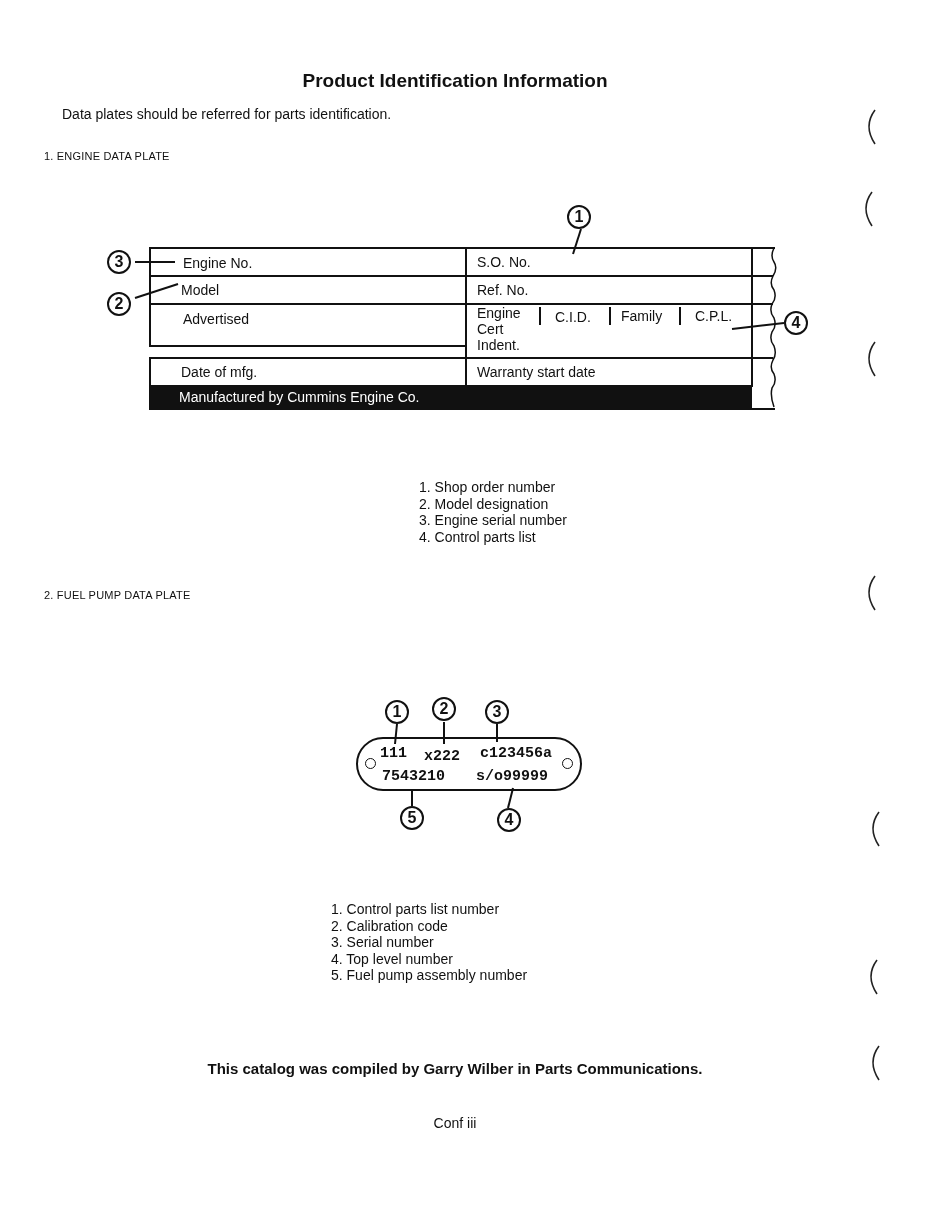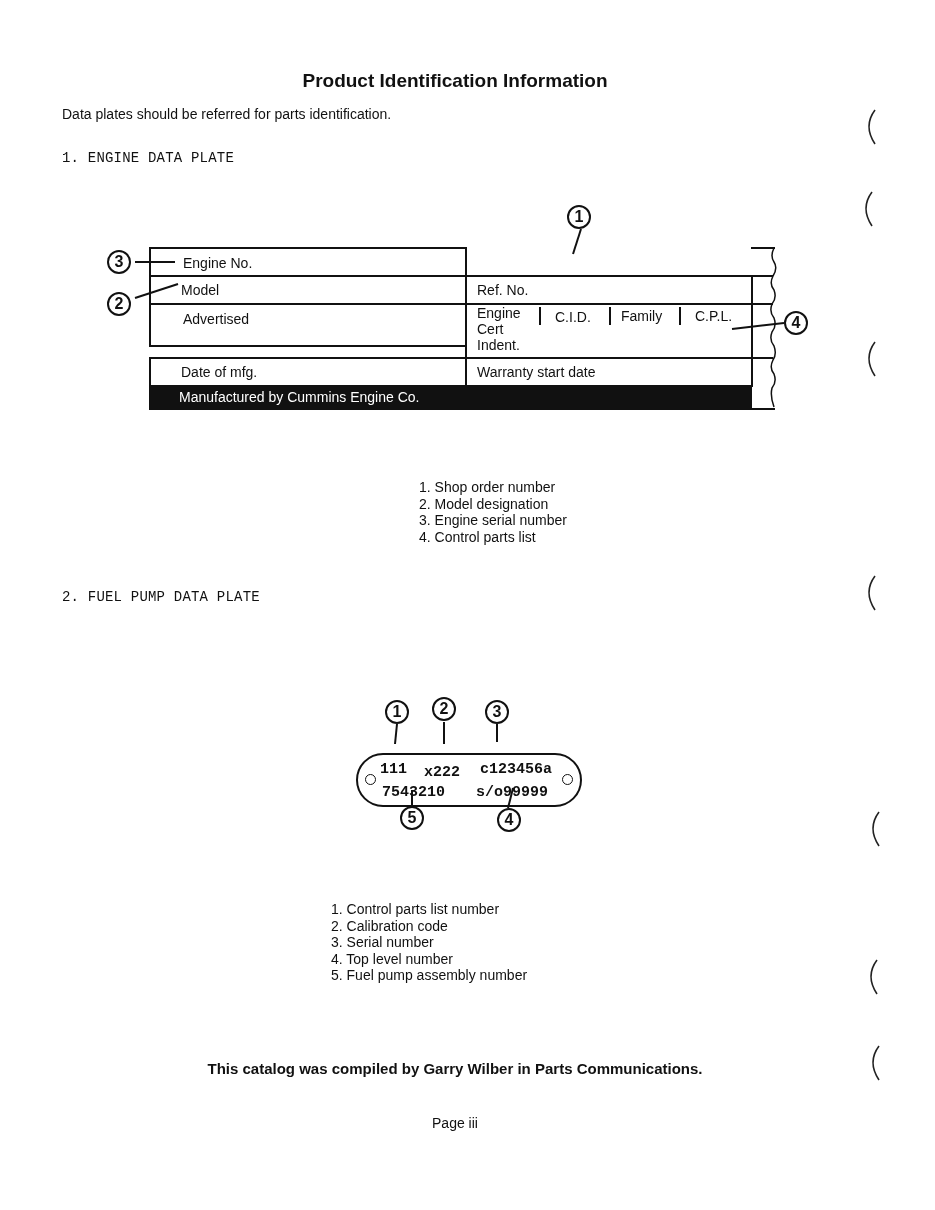--- a/index.html
+++ b/index.html
@@ -1,29 +1,29 @@
 <!DOCTYPE html>
 <html><head>
   <meta charset="utf-8">
   <style>
     html, body { margin:0; padding:0; }
     body { width:935px; height:1210px; background:#ffffff; position:relative; overflow:hidden;
       font-family:"Liberation Sans", sans-serif; color:#111; }
     .abs { position:absolute; }
     .title { left:0; width:910px; top:70px; text-align:center; font-size:19px; font-weight:bold; }
     .intro { left:62px; top:106px; font-size:14px; }
-    .sec { left:62px; font-size:14px; letter-spacing:0.2px;font-family:Liberation Mono, monospace; }
+    .sec { left:44px; font-size:11px; letter-spacing:0.2px; }
     .plate { left:149px; top:247px; width:626px; height:163px; }
     .cell { position:absolute; border:2px solid #111; box-sizing:border-box; font-size:14px; background:#fff; }
     .cell span { position:absolute; }
     .bar { position:absolute; left:0; top:138px; width:602px; height:25px; background:#111; color:#fff; font-size:14px; }
     .circ { position:absolute; width:24px; height:24px; border:2px solid #111; border-radius:50%; box-sizing:border-box;
       font-weight:bold; font-size:16px; text-align:center; line-height:20px; background:#fff; }
     .list { font-size:14px; line-height:16.5px; }
-    .fuel { left:356px; top:737px; width:226px; height:54px; border:2px solid #111; border-radius:27px; box-sizing:border-box;margin-top:16px; }
+    .fuel { left:356px; top:737px; width:226px; height:54px; border:2px solid #111; border-radius:27px; box-sizing:border-box; }
     .fuel .hole { position:absolute; width:11px; height:11px; border:1.5px solid #111; border-radius:50%; box-sizing:border-box; top:19px; }
     .mono { position:absolute; font-family:"Liberation Mono", monospace; font-weight:bold; font-size:15px; }
     .footer { left:0; width:910px; top:1060px; text-align:center; font-size:15px; font-weight:bold; }
     .page { left:0; width:910px; top:1115px; text-align:center; font-size:14px; }
   </style>
 </head>
 <body>
 
 <div class="abs title">Product Identification Information</div>
 <div class="abs intro">Data plates should be referred for parts identification.</div>
@@ -36,20 +36,23 @@
   <div class="cell" style="left:0;top:28px;width:318px;height:30px">
       <span style="left:30px;top:5px">Model</span>
     </div>
   <div class="cell" style="left:0;top:56px;width:318px;height:44px">
       <span style="left:32px;top:6px">Advertised</span>
     </div>
   <div class="cell" style="left:0;top:110px;width:318px;height:30px">
       <span style="left:30px;top:5px">Date of mfg.</span>
     </div>
 
+  <div class="cell" style="left:316px;top:0;width:288px;height:30px">
+      <span style="left:10px;top:5px">S.O. No.</span>
+    </div>
   <div class="cell" style="left:316px;top:28px;width:288px;height:30px">
       <span style="left:10px;top:5px">Ref. No.</span>
     </div>
   <div class="cell" style="left:316px;top:110px;width:288px;height:30px">
       <span style="left:10px;top:5px">Warranty start date</span>
     </div>
   <div class="cell" style="left:316px;top:56px;width:288px;height:56px">
     <span style="left:10px;top:0px;line-height:16px">Engine</span>
     <span style="left:10px;top:16px;line-height:16px">Cert</span>
     <span style="left:10px;top:32px;line-height:16px">Indent.</span>
@@ -120,21 +123,21 @@
 
 <div class="abs list" style="left:331px;top:901px">
   <div>1. Control parts list number</div>
   <div>2. Calibration code</div>
   <div>3. Serial number</div>
   <div>4. Top level number</div>
   <div>5. Fuel pump assembly number</div>
 </div>
 
 <div class="abs footer">This catalog was compiled by Garry Wilber in Parts Communications.</div>
-<div class="abs page">Page iii</div>
+<div class="abs page">Conf iii</div>
 
 <svg class="abs" style="left:855px;top:0" width="40" height="1210">
   <path d="M20,110 q-12,16 0,34" fill="none" stroke="#222" stroke-width="1.6"></path>
   <path d="M17,192 q-12,16 0,34" fill="none" stroke="#222" stroke-width="1.6"></path>
   <path d="M20,342 q-12,16 0,34" fill="none" stroke="#222" stroke-width="1.6"></path>
   <path d="M20,576 q-12,16 0,34" fill="none" stroke="#222" stroke-width="1.6"></path>
   <path d="M24,812 q-12,16 0,34" fill="none" stroke="#222" stroke-width="1.6"></path>
   <path d="M22,960 q-12,16 0,34" fill="none" stroke="#222" stroke-width="1.6"></path>
   <path d="M24,1046 q-12,16 0,34" fill="none" stroke="#222" stroke-width="1.6"></path>
 </svg>

